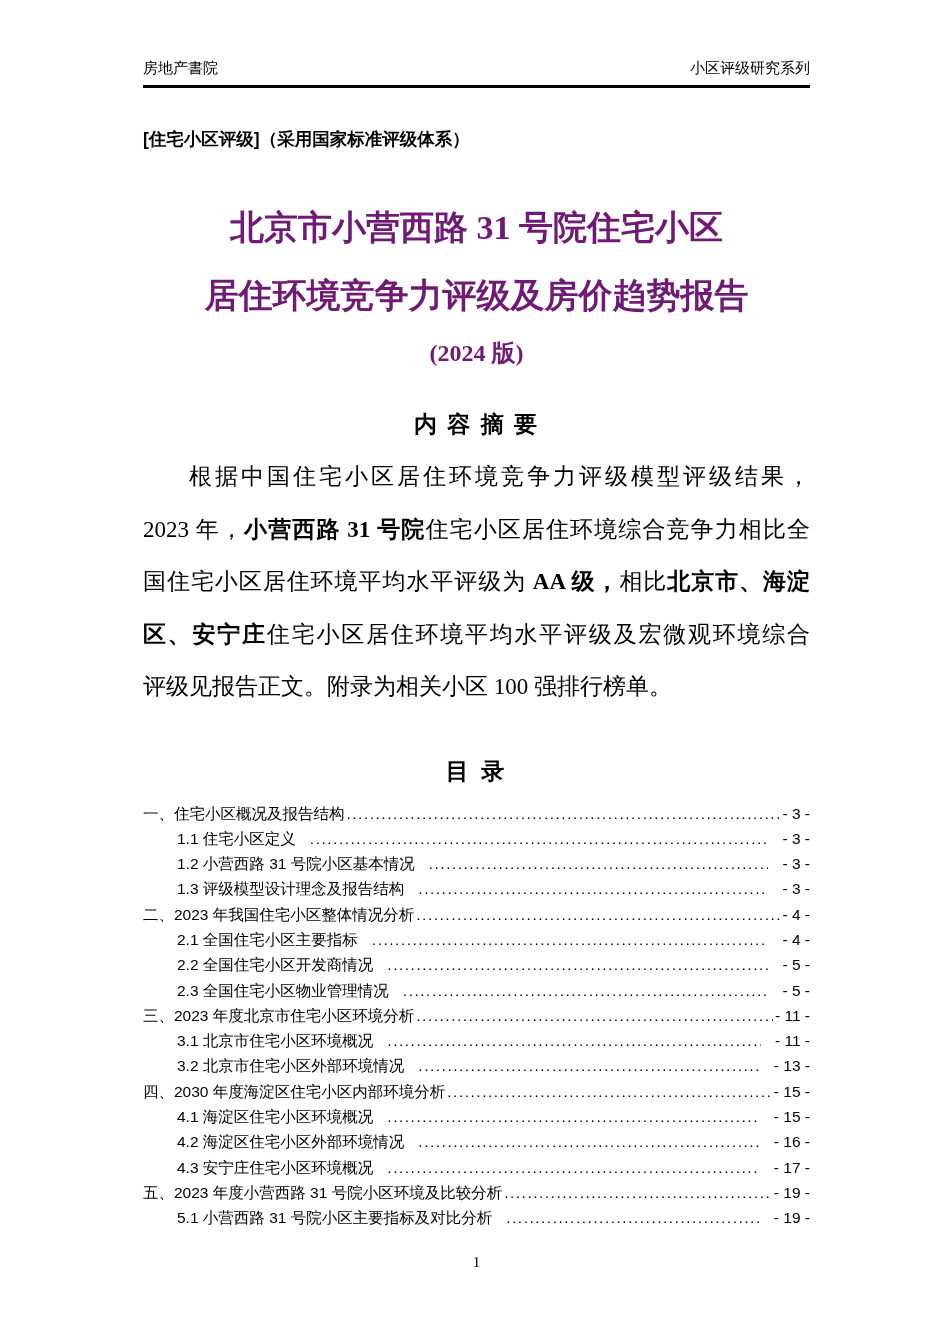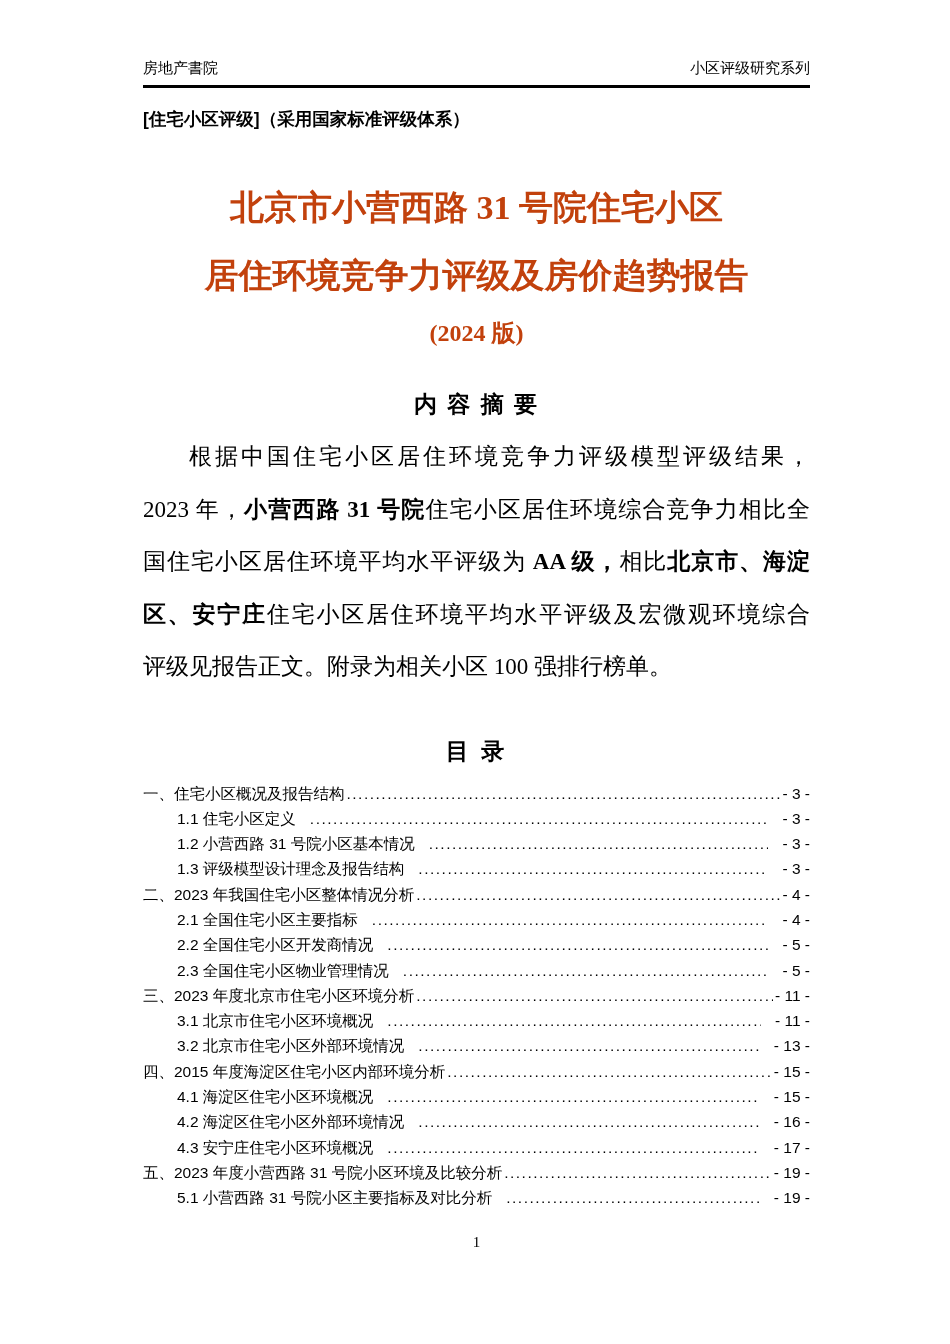--- a/index.html
+++ b/index.html
@@ -13,21 +13,21 @@
   }
   
   .doc-header{
     display:flex;justify-content:space-between;align-items:flex-end;
     font-family:"Liberation Sans","DejaVu Sans",sans-serif;
     font-size:15px;line-height:21px;
     padding-bottom:7px;border-bottom:3px solid #000;gap:12px;
   }
   
   .classification{
-    margin-top:19px;
+    margin-top:39px;
     font-family:"Liberation Sans","DejaVu Sans",sans-serif;
     font-weight:bold;font-size:17.5px;line-height:25px;
   }
   
   .doc-title{text-align:center;font-weight:bold;}
   .title-l1{margin-top:53px;font-size:34px;line-height:46px;}
   .title-l2{margin-top:22px;font-size:34px;line-height:46px;}
   .title-l3{margin-top:17px;font-size:24px;line-height:35px;}
   
   .summary-heading{
@@ -69,21 +69,21 @@
 
 <div class="page">
 
   <div class="doc-header">
     <span>房地产書院</span>
     <span>小区评级研究系列</span>
   </div>
 
   <div class="classification">[住宅小区评级]（采用国家标准评级体系）</div>
 
-  <div class="doc-title" style="color: #c2410c;">
+  <div class="doc-title" style="color: #701a75;">
     <div class="title-l1">北京市小营西路 31 号院住宅小区</div>
     <div class="title-l2">居住环境竞争力评级及房价趋势报告</div>
     <div class="title-l3">(2024 版)</div>
   </div>
 
   <div class="summary-heading">内 容 摘 要</div>
 
   <div class="summary-body">
       <div class="sum-line just indent"><span>根据中国住宅小区居住环境竞争力评级模型评级结果，</span></div>
       <div class="sum-line just"><span>2023 年，</span><b>小营西路 31 号院</b><span>住宅小区居住环境综合竞争力相比全</span></div>
@@ -144,21 +144,21 @@
         <span class="toc-text">3.1 北京市住宅小区环境概况</span>
         <span class="toc-dots"></span>
         <span class="toc-page">- 11 -</span>
       </div>
       <div class="toc-row lvl2">
         <span class="toc-text">3.2 北京市住宅小区外部环境情况</span>
         <span class="toc-dots"></span>
         <span class="toc-page">- 13 -</span>
       </div>
       <div class="toc-row lvl1">
-        <span class="toc-text">四、2015 年度海淀区住宅小区内部环境分析</span>
+        <span class="toc-text">四、2030 年度海淀区住宅小区内部环境分析</span>
         <span class="toc-dots"></span>
         <span class="toc-page">- 15 -</span>
       </div>
       <div class="toc-row lvl2">
         <span class="toc-text">4.1 海淀区住宅小区环境概况</span>
         <span class="toc-dots"></span>
         <span class="toc-page">- 15 -</span>
       </div>
       <div class="toc-row lvl2">
         <span class="toc-text">4.2 海淀区住宅小区外部环境情况</span>

